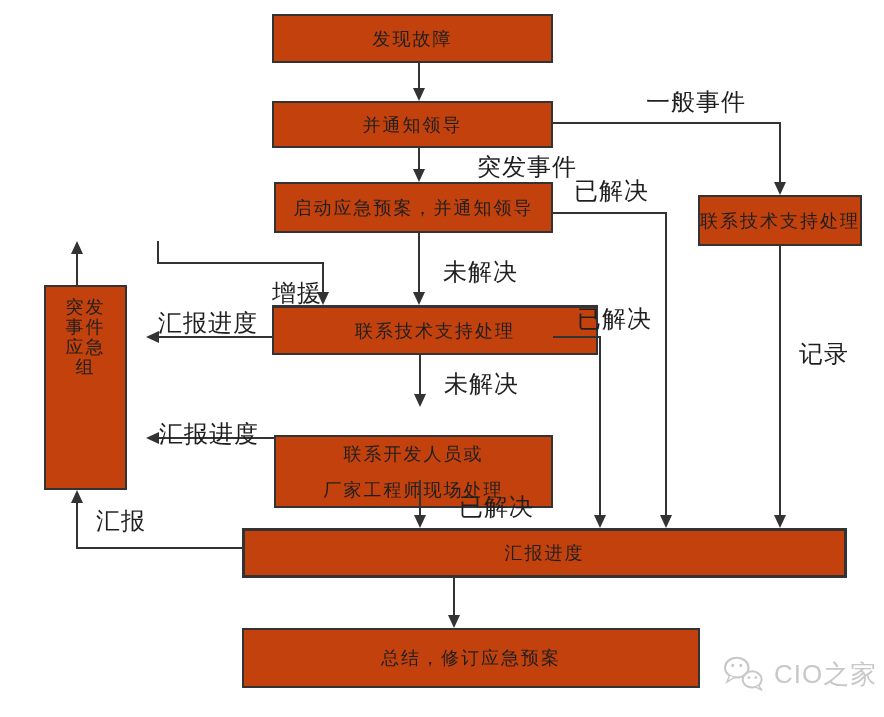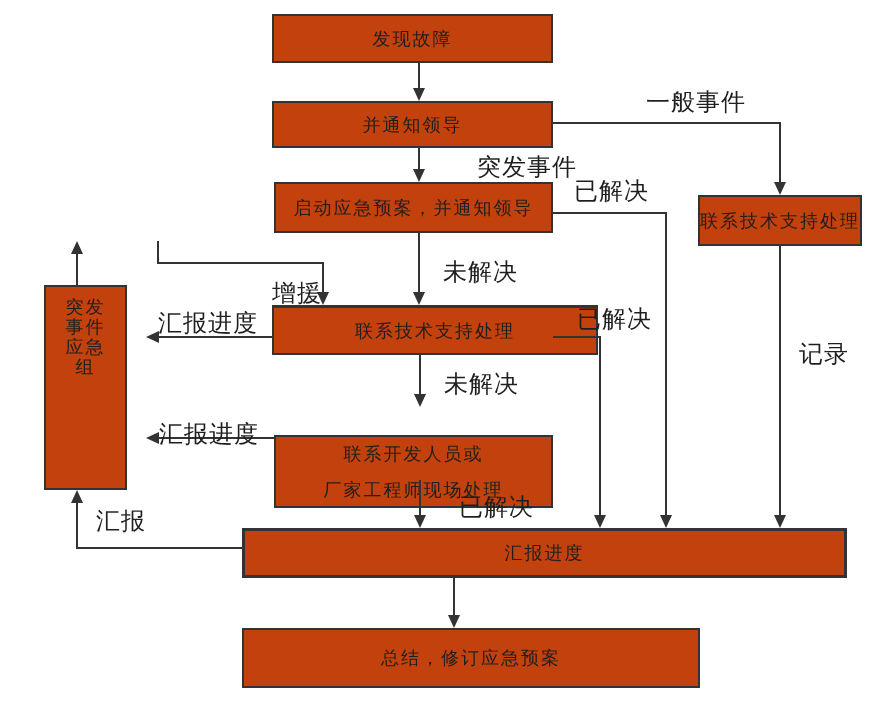--- a/index.html
+++ b/index.html
@@ -145,14 +145,33 @@
   <div class="lbl" style="left:443px;top:256px;">未解决</div>
   <div class="lbl" style="left:272px;top:277px;">增援</div>
   <div class="lbl" style="left:158px;top:307px;">汇报进度</div>
   <div class="lbl" style="left:577px;top:303px;">已解决</div>
   <div class="lbl" style="left:444px;top:368px;">未解决</div>
   <div class="lbl" style="left:159px;top:418px;">汇报进度</div>
   <div class="lbl" style="left:459px;top:491px;">已解决</div>
   <div class="lbl" style="left:799px;top:338px;">记录</div>
   <div class="lbl" style="left:96px;top:505px;">汇报</div>
 
+  <div class="watermark">
+    <span style="display:inline-flex;">
+      <svg width="44" height="38" viewBox="0 0 48 42" aria-hidden="true">
+        <g fill="none" stroke="#c8c8c8" stroke-width="2.2">
+          <ellipse cx="16" cy="14" rx="13" ry="11"></ellipse>
+          <path d="M8 23 L5 30 L13 25" fill="#ffffff" stroke="#c8c8c8" stroke-width="1.6"></path>
+          <ellipse cx="33" cy="27" rx="10.5" ry="9"></ellipse>
+          <path d="M40 34 L44 39 L37 35.5" fill="#ffffff" stroke="#c8c8c8" stroke-width="1.6"></path>
+        </g>
+        <g fill="#c8c8c8">
+          <circle cx="11.5" cy="11.5" r="1.7"></circle>
+          <circle cx="20.5" cy="11.5" r="1.7"></circle>
+          <circle cx="29.5" cy="25" r="1.5"></circle>
+          <circle cx="37" cy="25" r="1.5"></circle>
+        </g>
+      </svg>
+    </span>
+    <span class="brand">CIO之家</span>
+  </div>
 
 </div>
 
 </body></html>

